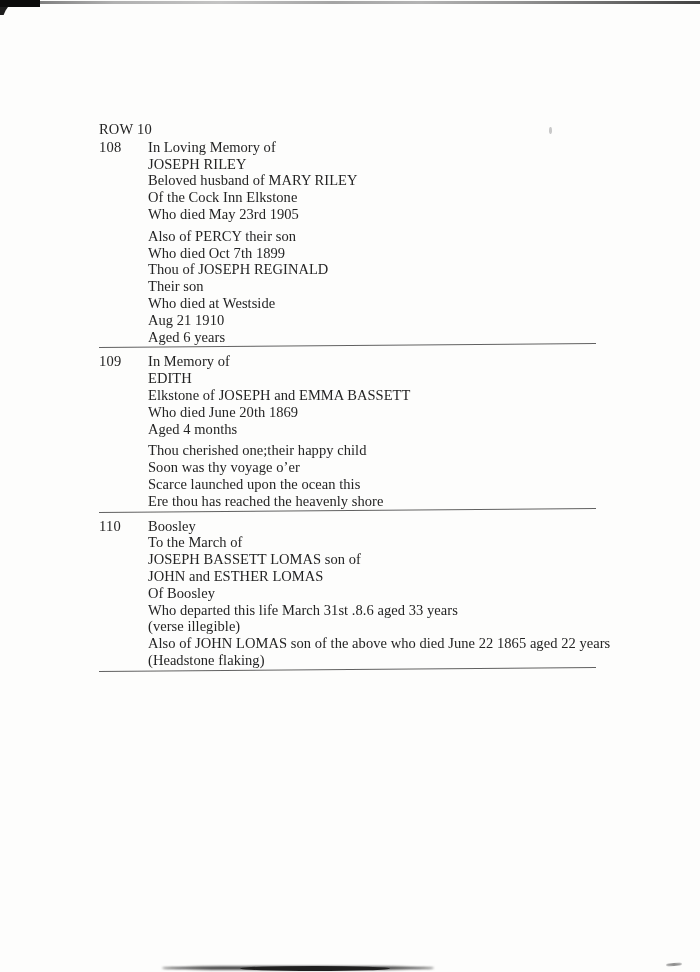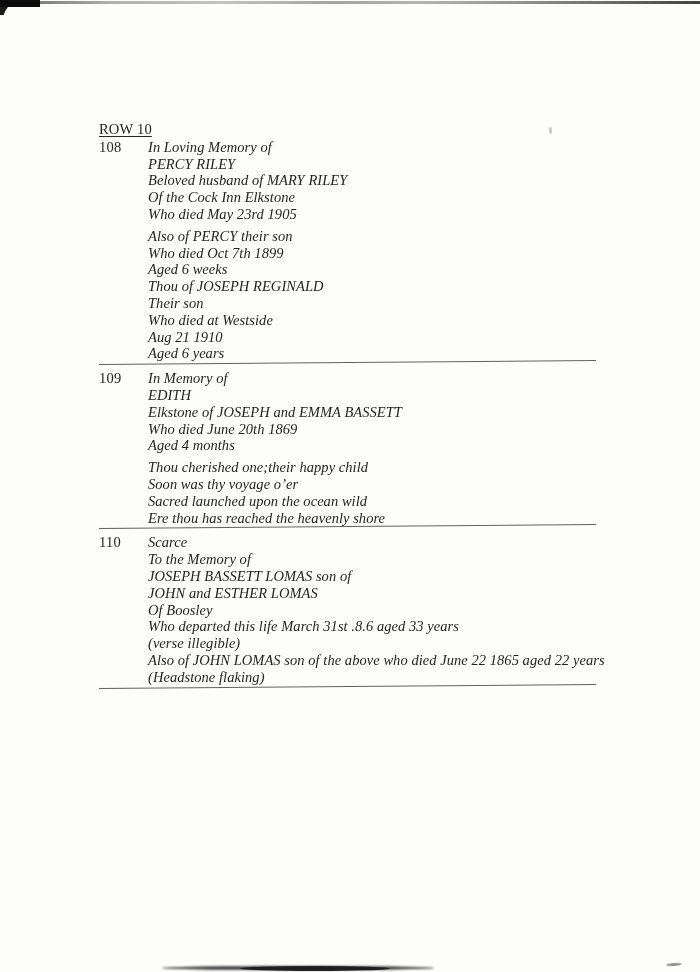--- a/index.html
+++ b/index.html
@@ -61,36 +61,34 @@
   }
 
   
   .content {
     position: absolute; left: 99px; top: 121px; width: 570px;
   }
   .row-header {
     margin: 0 0 1px 0;
     font-size: 14.5px; line-height: 16.8px;
     font-weight: normal;
-    text-decoration: underline;
     text-underline-offset: 2px;
     letter-spacing: .2px;
   }
   .entry { display: flex; align-items: flex-start; justify-content: center; }
   .entry-number {
     flex: 0 0 49px; width: 49px;
     font-size: 14.5px; line-height: 16.8px;
     letter-spacing: .3px;
   }
   .entry-lines { flex: 1 1 auto; }
   .line {
     font-size: 14.5px; line-height: 16.8px;
     white-space: nowrap;
     letter-spacing: .05px;
-    font-style: italic;
   }
   .blank-line { height: 5px; }
   .separator {
     border: none;
     border-top: 1.6px solid var(--rule);
     width: 497px;
     margin: 2px 0 5px 0;
     transform: rotate(-0.45deg);
     transform-origin: left center;
     opacity: .85;
@@ -109,57 +107,56 @@
   <div class="bottom-smudge-core"></div>
   <div class="bottom-tick"></div>
 
   <main class="content">
     <h1 class="row-header">ROW 10</h1>
     <div id="entries">
         <div class="entry">
           <div class="entry-number">108</div>
           <div class="entry-lines">
             <div class="line">In Loving Memory of</div>
-            <div class="line">PERCY RILEY</div>
+            <div class="line">JOSEPH RILEY</div>
             <div class="line">Beloved husband of MARY RILEY</div>
             <div class="line">Of the Cock Inn Elkstone</div>
             <div class="line">Who died May 23rd 1905</div>
             <div class="blank-line"></div>
             <div class="line">Also of PERCY their son</div>
             <div class="line">Who died Oct 7th 1899</div>
-            <div class="line">Aged 6 weeks</div>
             <div class="line">Thou of JOSEPH REGINALD</div>
             <div class="line">Their son</div>
             <div class="line">Who died at Westside</div>
             <div class="line">Aug 21 1910</div>
             <div class="line">Aged 6 years</div>
           </div>
         </div>
         <hr class="separator">
         <div class="entry">
           <div class="entry-number">109</div>
           <div class="entry-lines">
             <div class="line">In Memory of</div>
             <div class="line">EDITH</div>
             <div class="line">Elkstone of JOSEPH and EMMA BASSETT</div>
             <div class="line">Who died June 20th 1869</div>
             <div class="line">Aged 4 months</div>
             <div class="blank-line"></div>
             <div class="line">Thou cherished one;their happy child</div>
             <div class="line">Soon was thy voyage o’er</div>
-            <div class="line">Sacred launched upon the ocean wild</div>
+            <div class="line">Scarce launched upon the ocean this</div>
             <div class="line">Ere thou has reached the heavenly shore</div>
           </div>
         </div>
         <hr class="separator">
         <div class="entry">
           <div class="entry-number">110</div>
           <div class="entry-lines">
-            <div class="line">Scarce</div>
-            <div class="line">To the Memory of</div>
+            <div class="line">Boosley</div>
+            <div class="line">To the March of</div>
             <div class="line">JOSEPH BASSETT LOMAS son of</div>
             <div class="line">JOHN and ESTHER LOMAS</div>
             <div class="line">Of Boosley</div>
             <div class="line">Who departed this life March 31st .8.6 aged 33 years</div>
             <div class="line">(verse illegible)</div>
             <div class="line">Also of JOHN LOMAS son of the above who died June 22 1865 aged 22 years</div>
             <div class="line">(Headstone flaking)</div>
           </div>
         </div>
         <hr class="separator">

